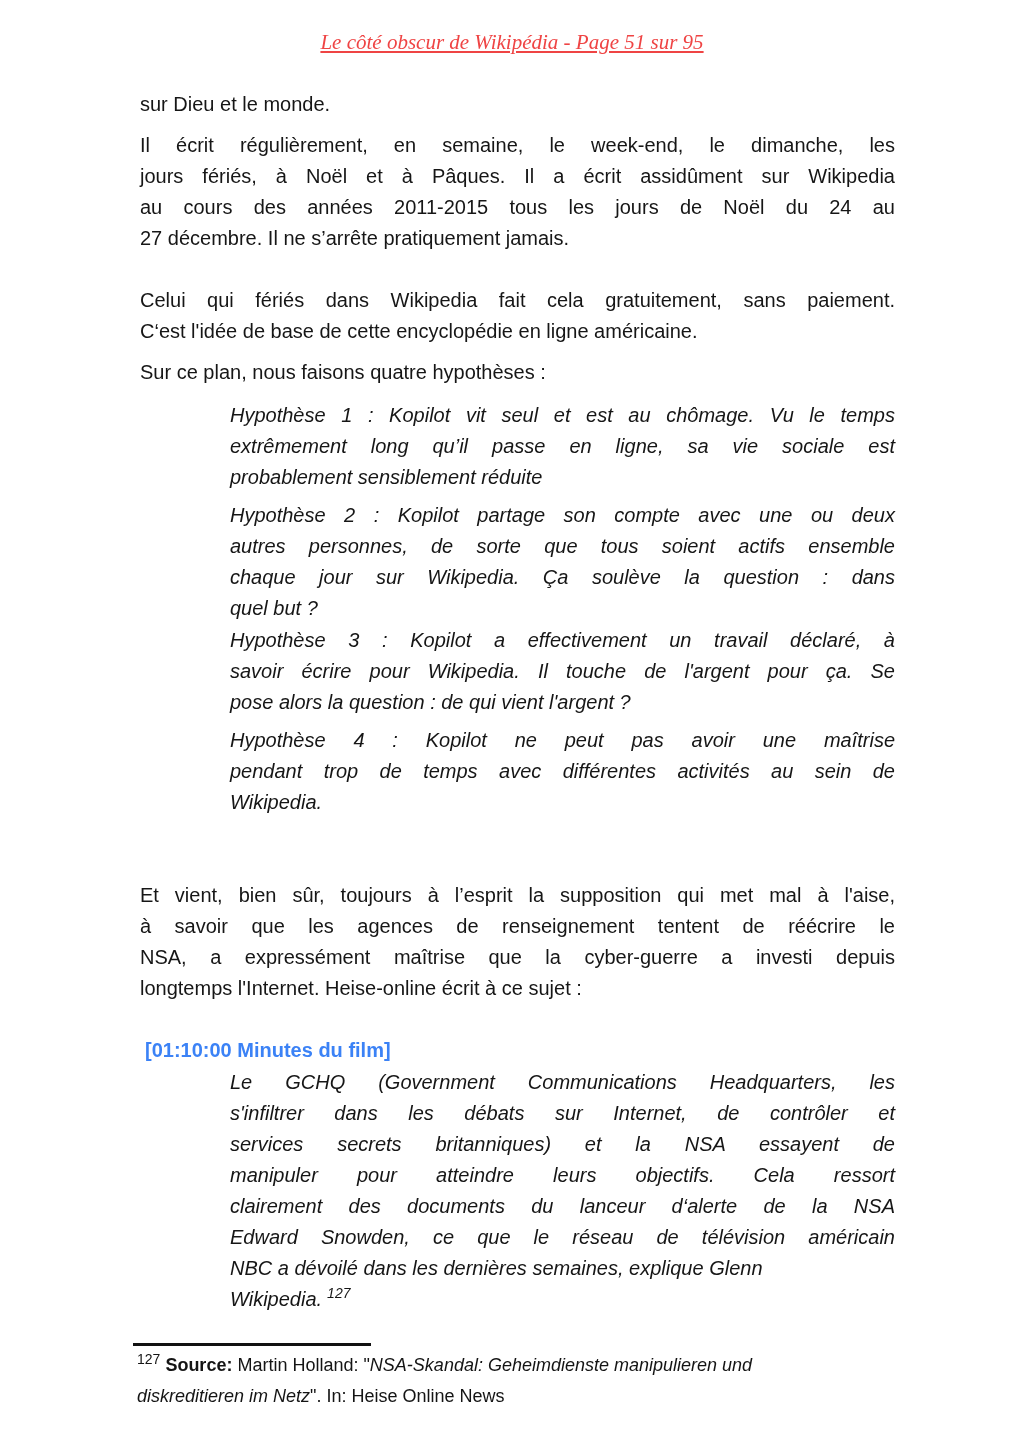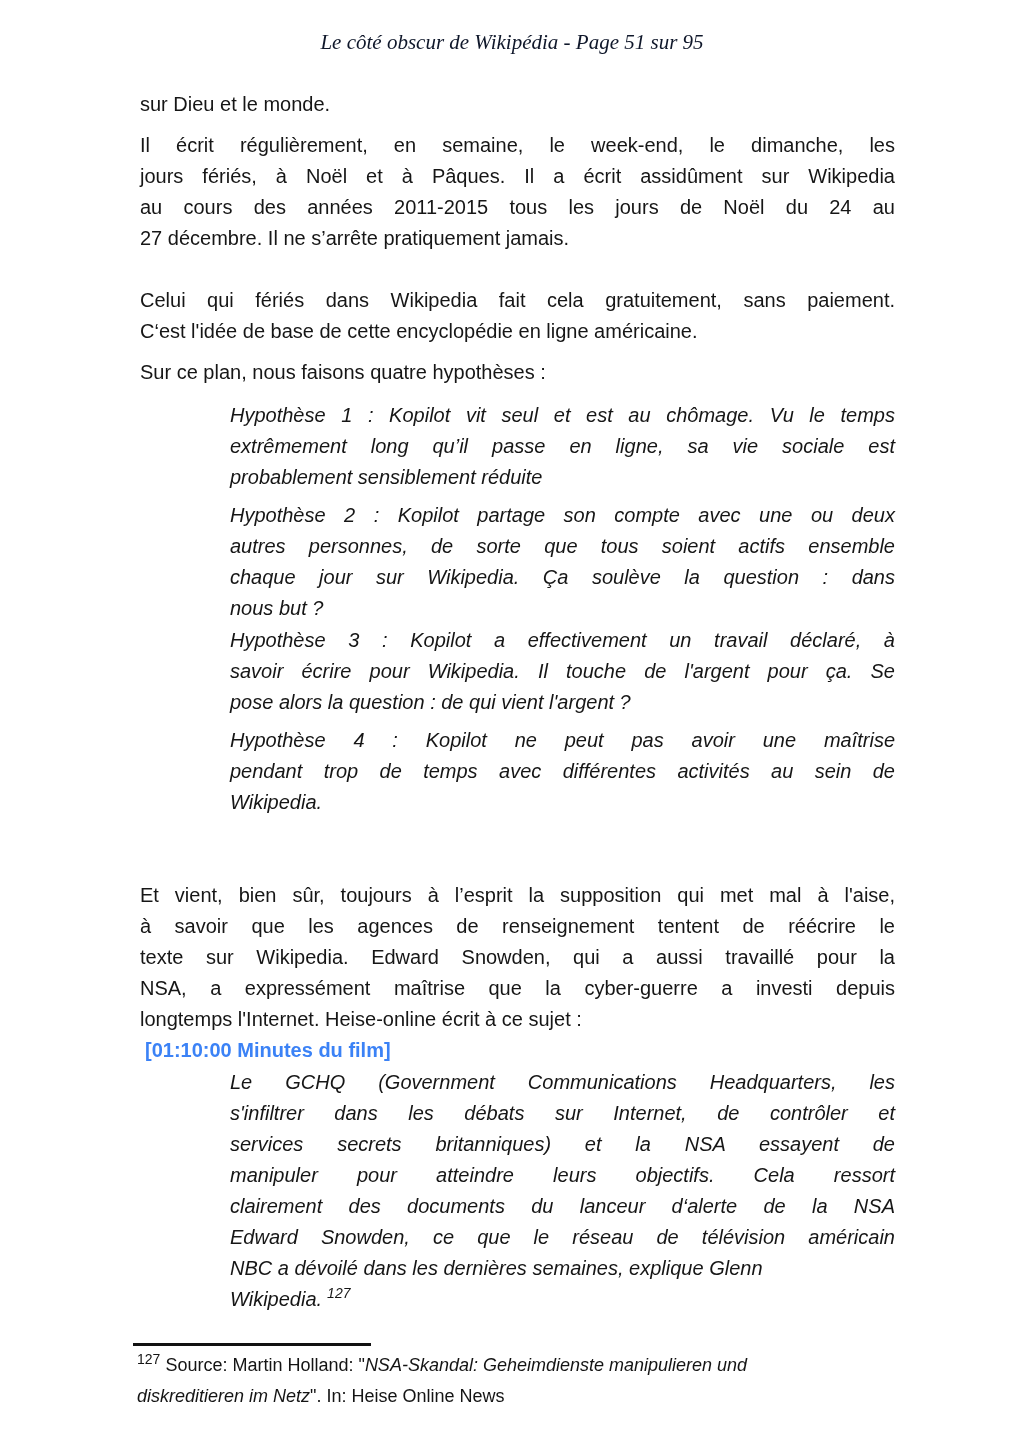--- a/index.html
+++ b/index.html
@@ -15,21 +15,22 @@
   }
   .running-header {
     position: absolute;
     top: 30px;
     left: 0;
     width: 100%;
     text-align: center;
     font-family: "Liberation Serif", "DejaVu Serif", serif;
     font-style: italic;
     font-size: 21px;
-    color: #0f172a;
+    text-decoration: underline;
+    color: #ef4444;
   }
   .block {
     position: absolute;
     font-size: 20px;
     line-height: 31px;
   }
   .body-left  { left: 140px; width: 755px; }
   .indent-left { left: 230px; width: 665px; }
   .jline { text-align: justify; text-align-last: justify; }
   .jline.last { text-align-last: left; }
@@ -60,21 +61,21 @@
   .footnote {
     position: absolute;
     left: 137px;
     top: 1350px;
     width: 680px;
     font-size: 18px;
     line-height: 31px;
     text-align: left;
     color: #141414;
   }
-  .footnote b { font-weight: normal; }
+  .footnote b { font-weight: bold; }
   .footnote i { font-style: italic; }
 </style>
 </head>
 <body>
 
 <div class="page">
 
   <div class="running-header">Le côté obscur de Wikipédia - Page 51 sur 95</div>
 
   <div class="block body-left" style="top:89px;">sur Dieu et le monde.</div>
@@ -96,39 +97,38 @@
   <div class="block indent-left italic" style="top:400px;">
       <div class="jline">Hypothèse 1 : Kopilot vit seul et est au chômage. Vu le temps</div>
       <div class="jline">extrêmement long qu’il passe en ligne, sa vie sociale est</div>
       <div class="jline last">probablement sensiblement réduite</div>
     </div>
 
   <div class="block indent-left italic" style="top:500px;">
       <div class="jline">Hypothèse 2 : Kopilot partage son compte avec une ou deux</div>
       <div class="jline">autres personnes, de sorte que tous soient actifs ensemble</div>
       <div class="jline">chaque jour sur Wikipedia. Ça soulève la question : dans</div>
-      <div class="jline last">nous but ?</div>
+      <div class="jline last">quel but ?</div>
     </div>
 
   <div class="block indent-left italic" style="top:625px;">
       <div class="jline">Hypothèse 3 : Kopilot a effectivement un travail déclaré, à</div>
       <div class="jline">savoir écrire pour Wikipedia. Il touche de l'argent pour ça. Se</div>
       <div class="jline last">pose alors la question : de qui vient l'argent ?</div>
     </div>
 
   <div class="block indent-left italic" style="top:725px;">
       <div class="jline">Hypothèse 4 : Kopilot ne peut pas avoir une maîtrise</div>
       <div class="jline">pendant trop de temps avec différentes activités au sein de</div>
       <div class="jline last">Wikipedia.</div>
     </div>
 
   <div class="block body-left" style="top:880px;">
       <div class="jline">Et vient, bien sûr, toujours à l’esprit la supposition qui met mal à l'aise,</div>
       <div class="jline">à savoir que les agences de renseignement tentent de réécrire le</div>
-      <div class="jline">texte sur Wikipedia. Edward Snowden, qui a aussi travaillé pour la</div>
       <div class="jline">NSA, a expressément maîtrise que la cyber-guerre a investi depuis</div>
       <div class="jline last">longtemps l'Internet. Heise-online écrit à ce sujet :</div>
     </div>
 
   <div class="film-heading" style="top:1035px;">[01:10:00 Minutes du film]</div>
 
   <div class="block indent-left italic" style="top:1067px;">
     <div>
         <div class="jline">Le GCHQ (Government Communications Headquarters, les</div>
         <div class="jline">s'infiltrer dans les débats sur Internet, de contrôler et</div>

